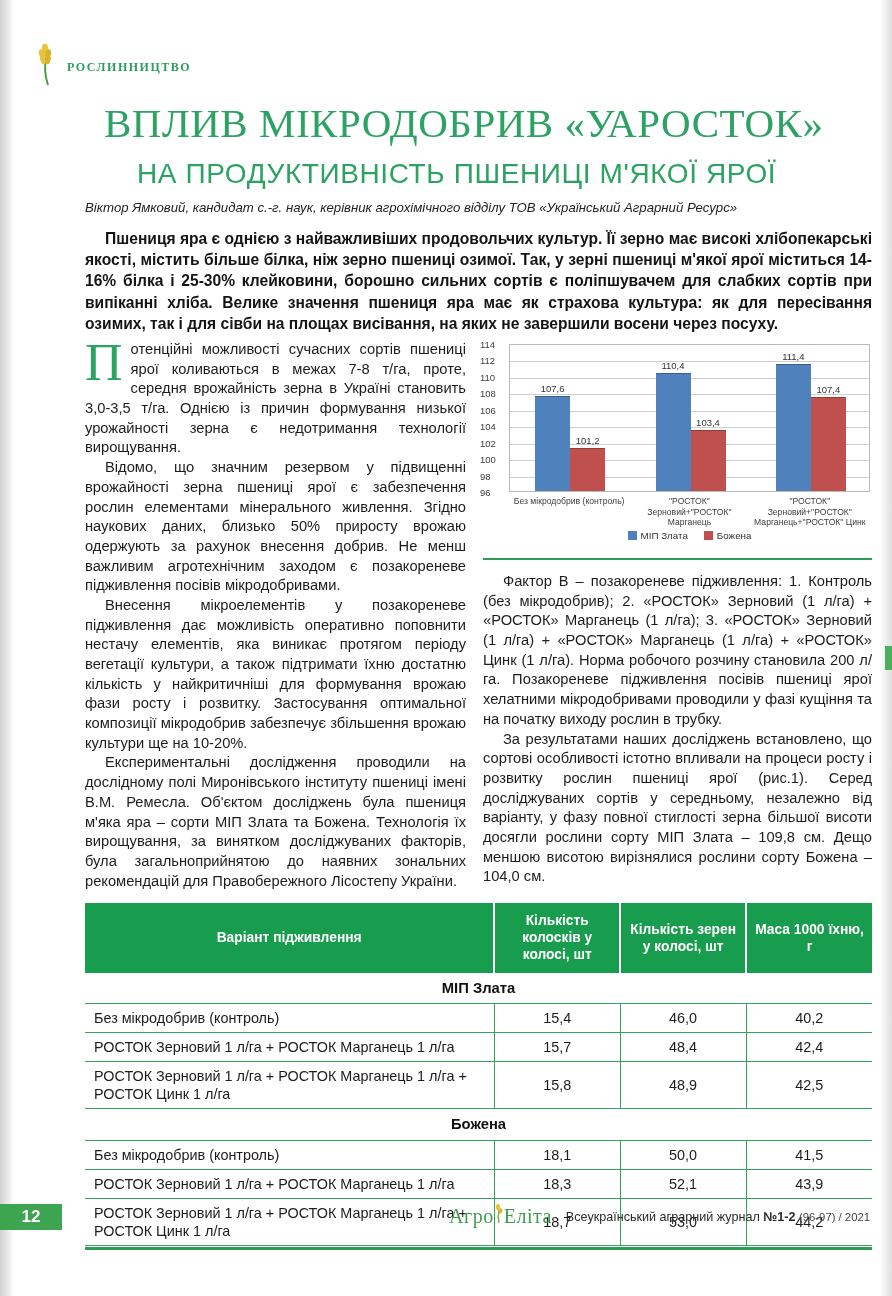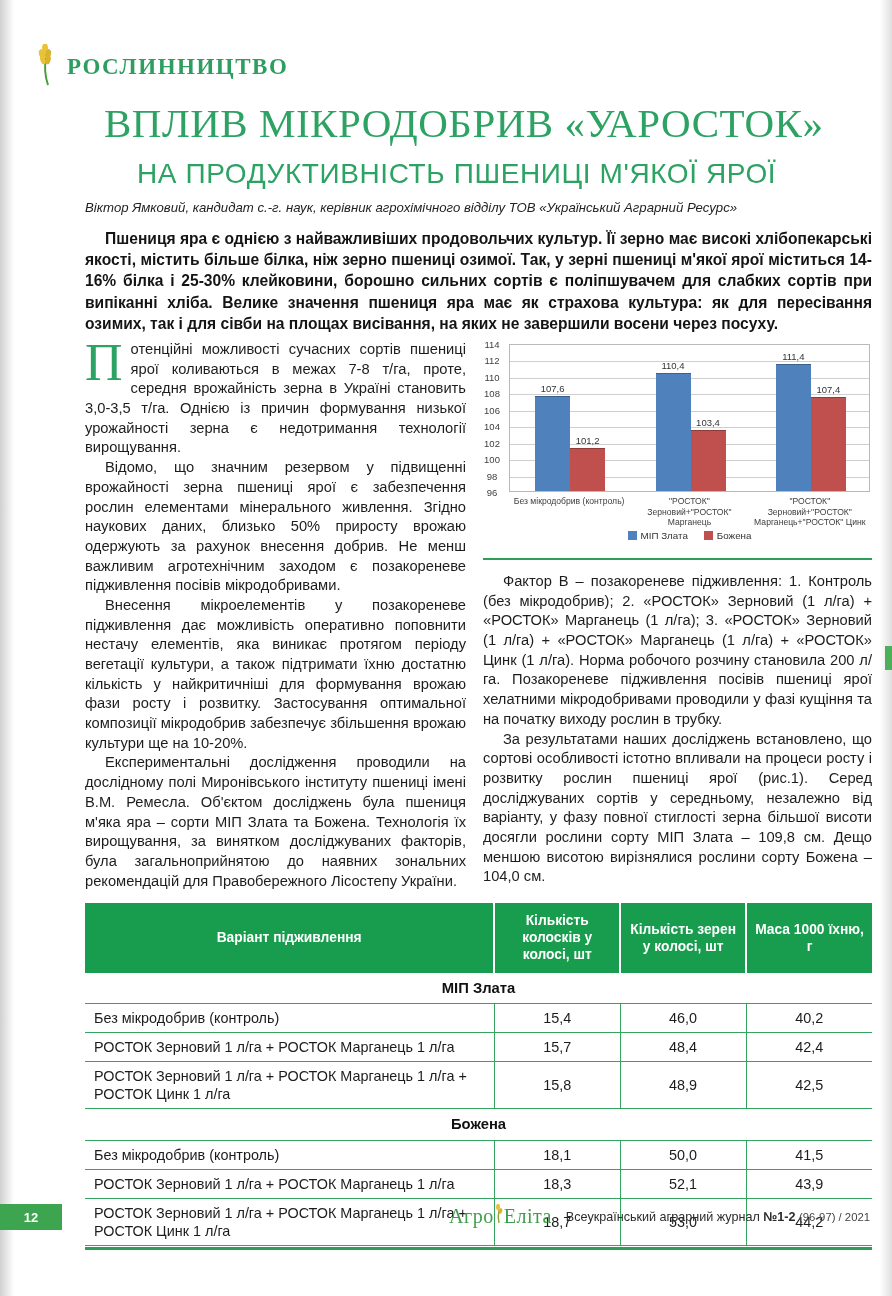--- a/index.html
+++ b/index.html
@@ -13,21 +13,21 @@
   }
   
   .edge-left { position:absolute; left:0; top:0; width:14px; height:100%;
     background: linear-gradient(to right, rgba(120,120,120,.35), rgba(255,255,255,0)); }
   .edge-right { position:absolute; right:0; top:0; width:12px; height:100%;
     background: linear-gradient(to left, rgba(140,140,140,.28), rgba(255,255,255,0)); }
   .edge-tab { position:absolute; right:0; top:646px; width:7px; height:24px; background:#4cb05a; }
 
   
   .sect-header { position:absolute; left:36px; top:44px; display:flex; align-items:center; gap:9px; }
-  .sect-label { font-family:"Liberation Serif", serif; font-size:23px; letter-spacing:1.5px;
+  .sect-label { font-family:"Liberation Serif", serif; font-size:12px; letter-spacing:1.5px;
     color:#2d9e5f; font-weight:600; }
 
   
   .title { position:absolute; left:104px; top:99px; width:772px;
     font-family:"Liberation Serif", serif; font-size:41px; font-weight:500;
     color:#2ca263; letter-spacing:.5px; white-space:nowrap; }
   .subtitle { position:absolute; left:104px; top:158px; width:772px;
     font-size:28px; font-weight:400; color:#2ca263; letter-spacing:.6px; white-space:nowrap;margin-left:33px; }
   .byline { position:absolute; left:85px; top:200px; width:787px; text-align:left;
     font-style:italic; font-size:13.2px; color:#222; }
@@ -41,21 +41,21 @@
   .col-left { width:381px; }
   .col-right { width:389px; }
   .body-para { font-size:14.7px; line-height:1.34; text-align:justify; text-indent:20px; color:#1d1d1d; }
   .body-para.no-indent { text-indent:0; }
   .dropcap { float:left; font-family:"Liberation Serif", serif; font-size:52px; line-height:42px;
     color:#2ca263; font-weight:500; padding:2px 8px 0 0; }
 
   
   .chart-block { width:389px; height:212px; position:relative; margin-bottom:6px; }
   .y-axis { position:absolute; left:0; top:0; width:24px; height:150px; }
-  .y-tick { position:absolute; right:3px; width:24px; text-align:center; font-size:9.5px; color:#404040; }
+  .y-tick { position:absolute; right:3px; width:24px; text-align:left; font-size:9.5px; color:#404040; }
   .plot-area { position:absolute; left:26px; top:4px; width:361px; height:148px;
     border:1px solid #b9b9b9; background:#fff; }
   .gridline { position:absolute; left:0; width:100%; height:1px; background:#cfcfcf; }
   .bar { position:absolute; bottom:0; }
   .bar-label { position:absolute; font-size:9.5px; color:#333; width:46px; text-align:center; }
   .x-labels { position:absolute; left:26px; top:156px; width:361px; display:flex; }
   .x-label { width:33.33%; text-align:center; font-size:8.6px; color:#404040; line-height:1.25; padding:0 3px; }
   .legend { position:absolute; left:26px; top:190px; width:361px; display:flex; justify-content:center; gap:16px; }
   .legend-item { display:flex; align-items:center; gap:4px; font-size:9.8px; color:#333; }
   .legend-swatch { width:9px; height:9px; display:inline-block; }
@@ -76,21 +76,21 @@
   td.cell-num { text-align:center; border-left:1px solid #35a45f; }
   td.cell-variant { text-align:left; }
   tr.section-row td { border:none; border-bottom:1px solid #35a45f; text-align:center;
     font-weight:700; font-size:14.8px; padding:6px 4px; color:#111; }
   .col-variant { width:52%; }
   .col-num { width:16%; }
   .table-bottom-bar { height:3px; background:#2f9e57; margin-top:1px; }
 
   
   .page-num-box { position:absolute; left:0; top:1204px; width:62px; height:26px;
-    background:#3da44f; color:#fff; font-size:13px; font-weight:700;
+    background:#3da44f; color:#fff; font-size:17px; font-weight:700;
     display:flex; align-items:center; justify-content:center; }
   .footer-right { position:absolute; right:22px; top:1204px; display:flex; align-items:center; gap:14px; }
   .brand { display:flex; align-items:center; font-family:"Liberation Serif", serif;
     font-size:20px; color:#3f9e4c; letter-spacing:.5px; }
   .footer-journal { font-size:12.6px; color:#2b2b2b; }
   .footer-journal b { font-weight:700; }
   .footer-issue-rest { font-size:11.3px; color:#444; }
 </style>
 </head>
 <body>

